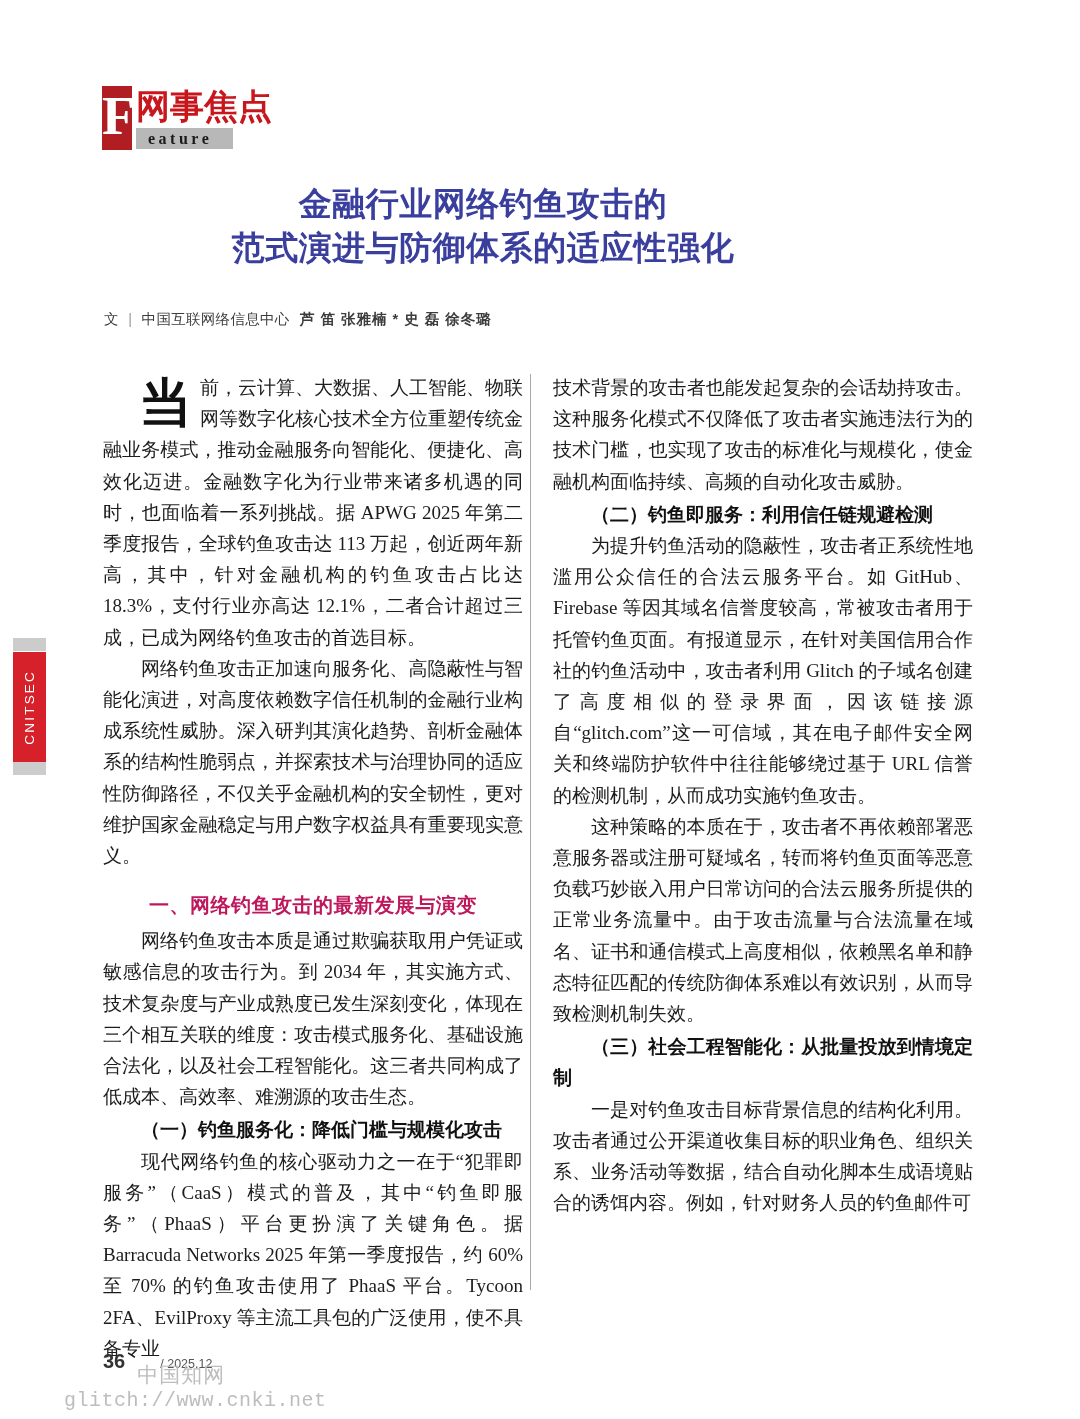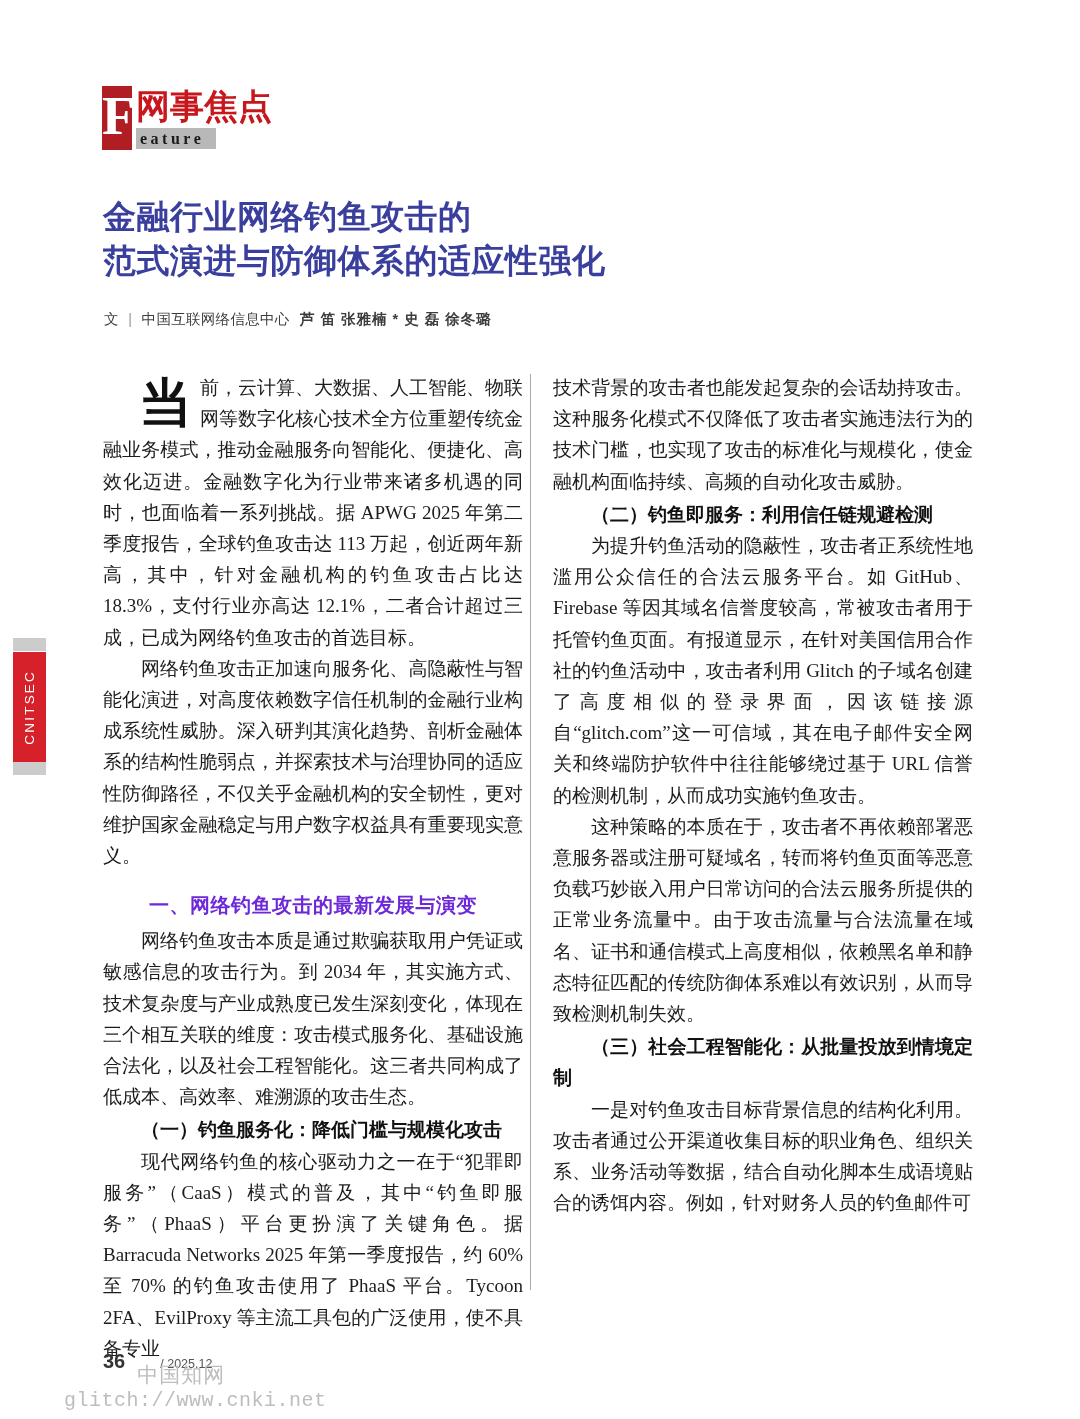--- a/index.html
+++ b/index.html
@@ -85,39 +85,40 @@
     font-family: "Liberation Sans", sans-serif;
     font-weight: 700;
     font-size: 34px;
     line-height: 40px;
     letter-spacing: 0px;
   }
   .mast-eng {
     position: absolute;
     left: 34px;
     top: 42px;
-    width: 80px;
+    width: 97px;
     height: 21px;
     background: #b8b8b8;
     color: #1a1a1a;
     font-family: "Liberation Serif", serif;
     font-weight: 700;
     font-size: 16px;
     line-height: 21px;
     letter-spacing: 3.5px;
-    padding-left: 4px;
+    padding-left: 12px;
     box-sizing: border-box;
   }
 
   
   .title-block {
     position: absolute;
     left: 103px;
-    top: 195px;
+    top: 182px;
     width: 760px;
+    text-align: center;
   }
   .title-line {
     color: #3a3f9e;
     font-family: "Liberation Sans", sans-serif;
     font-weight: 700;
     font-size: 33px;
     line-height: 44px;
     letter-spacing: 0.5px;
   }
   .byline {
@@ -177,21 +178,21 @@
   }
 
   h2.sec-head {
     margin: 18px 0 4px 0;
     font-family: "Liberation Sans", sans-serif;
     font-weight: 700;
     font-size: 20px;
     line-height: 32px;
     text-align: center;
     letter-spacing: 0.5px;
-    color: #6d28d9;
+    color: #be185d;
   }
   h3.sub-head {
     margin: 2px 0 0 0;
     font-family: "Liberation Sans", sans-serif;
     font-weight: 700;
     font-size: 19px;
     line-height: 31.2px;
     text-indent: 2em;
     text-align: justify;
     letter-spacing: 0px;

